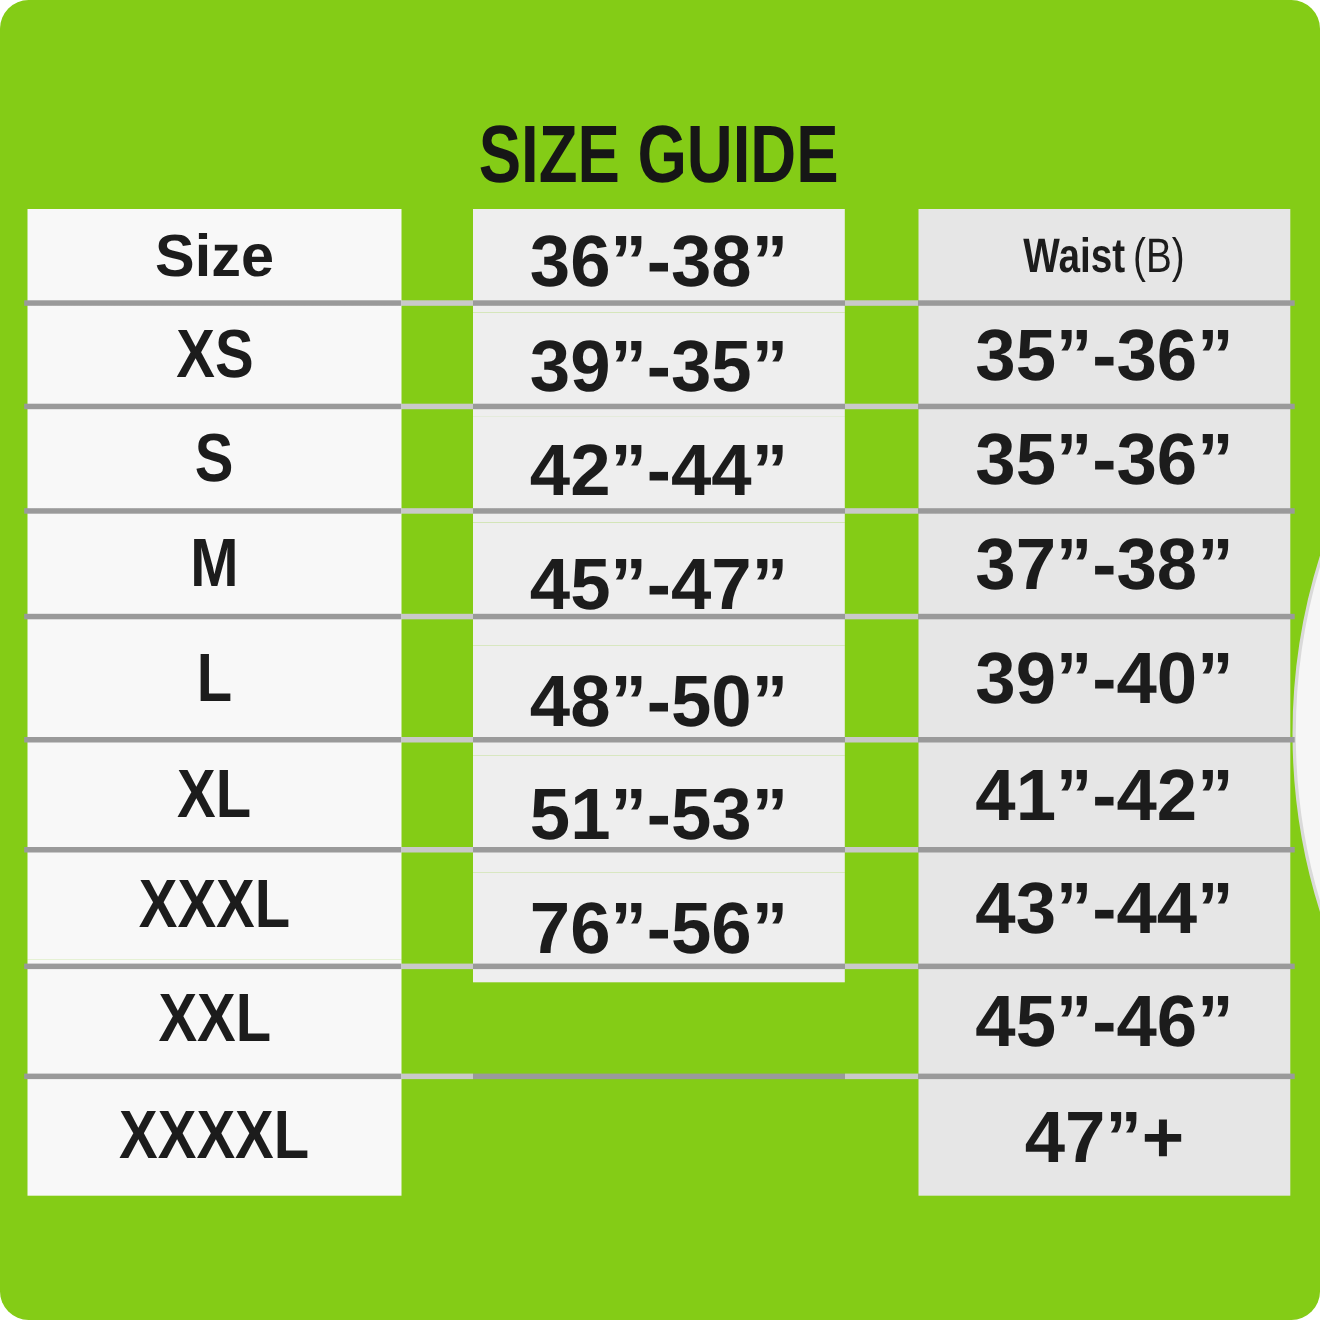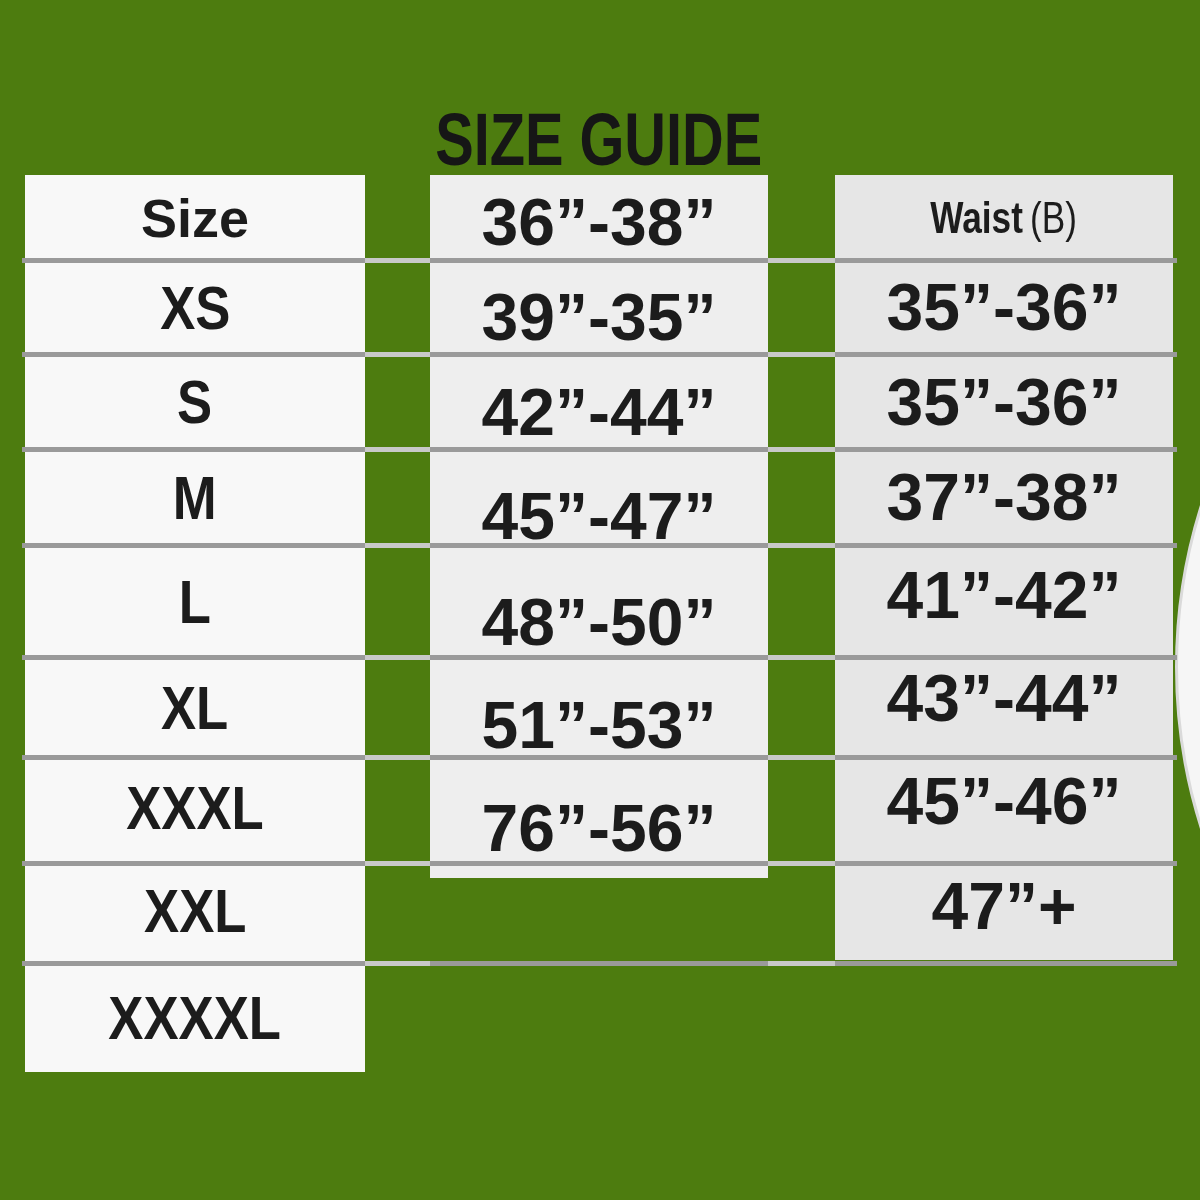--- a/index.html
+++ b/index.html
@@ -5,22 +5,23 @@
   html, body {
     margin: 0;
     padding: 0;
     background: #ffffff;
     font-family: "Liberation Sans", sans-serif;
   }
   .canvas {
     position: relative;
     width: 1200px;
     height: 1200px;
-    background: #4d7c0f;
+    background: #84cc16;
     overflow: hidden;
+    border-radius: 26px;
   }
 
   
   .bg-circle {
     position: absolute;
     left: 1175px;
     top: 130px;
     width: 1074px;
     height: 1074px;
     border-radius: 50%;
@@ -43,21 +44,21 @@
     letter-spacing: 0px;
     white-space: nowrap;
   }
   .squeeze78 { display: inline-block; transform: scaleX(0.78); transform-origin: center; }
   .squeeze80 { display: inline-block; transform: scaleX(0.80); transform-origin: center; }
   .squeeze85 { display: inline-block; transform: scaleX(0.85); transform-origin: center; }
 
   .sg-table {
     position: absolute;
     left: 25px;
-    top: 175px;
+    top: 190px;
     width: 1148px;
     height: 897px;
   }
   .col {
     position: absolute;
     top: 0;
   }
   .col-size  { left: 0px;   width: 340px; }
   .col-chest { left: 405px; width: 338px; }
   .col-waist { left: 810px; width: 338px; }
@@ -197,20 +198,23 @@
       </div>
       <div class="cell r1">
           <span class="value">35”-36”</span>
         </div>
       <div class="cell r2">
           <span class="value">35”-36”</span>
         </div>
       <div class="cell r3">
           <span class="value">37”-38”</span>
         </div>
+      <div class="cell r4">
+          <span class="value">39”-40”</span>
+        </div>
       <div class="cell r5">
           <span class="value">41”-42”</span>
         </div>
       <div class="cell r6">
           <span class="value">43”-44”</span>
         </div>
       <div class="cell r7">
           <span class="value">45”-46”</span>
         </div>
       <div class="cell r8">

